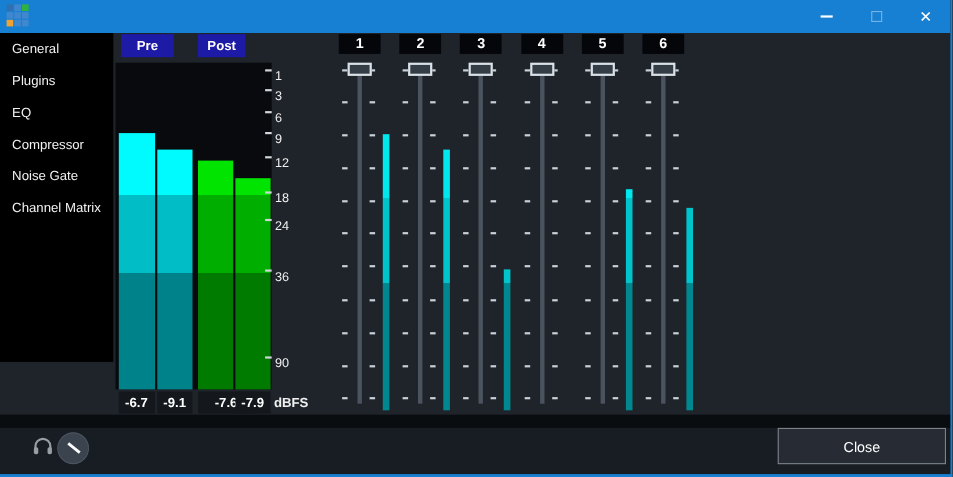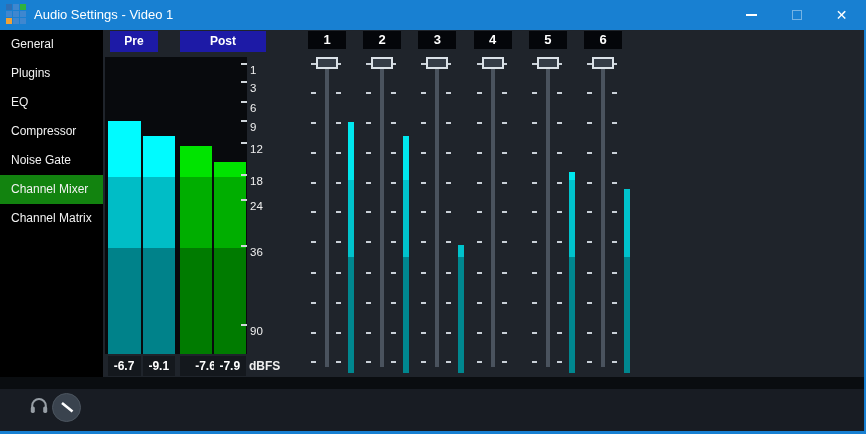--- a/index.html
+++ b/index.html
@@ -16,21 +16,21 @@
   .titlebar{position:absolute;left:0;top:0;width:100%;height:30px;background:#1880d2;display:flex;align-items:center;}
   .app-icon{position:absolute;left:6px;top:4px;width:22px;height:22px;display:grid;grid-template-columns:repeat(3,6px);grid-template-rows:repeat(3,6px);gap:1px;}
   .app-icon div{width:6px;height:6px;}
   .title{position:absolute;left:34px;top:0;height:30px;line-height:30px;color:#ffffff;font-size:13px;}
   .winbtns{position:absolute;right:0;top:0;height:30px;display:flex;}
   .winbtn{width:45px;height:30px;display:flex;align-items:center;justify-content:center;color:#ffffff;}
   .dash{width:11px;height:2px;background:#ffffff;}
   .maxsq{width:10px;height:10px;border:1px solid rgba(255,255,255,0.40);}
   .xglyph{font-size:14px;line-height:14px;color:#ffffff;}
   
-  .sidebar{position:absolute;left:0;top:30px;width:103px;height:347px;background:#000000;}
+  .sidebar{position:absolute;left:0;top:30px;width:103px;height:299px;background:#000000;}
   .side-item{width:103px;height:29px;line-height:29px;padding-left:11px;color:#f2f2f2;font-size:12px;cursor:default;white-space:nowrap;}
   .side-item.selected{background:#12830f;}
   
   .grp-btn{position:absolute;top:31px;height:21px;background:#1d1aa6;color:#ffffff;font-size:12px;font-weight:bold;text-align:center;line-height:21px;}
   .well{position:absolute;left:105px;top:57px;width:142px;height:297px;background:#080a0d;}
   .bar{position:absolute;}
   .readout{position:absolute;top:356px;height:20px;background:#14181d;color:#ffffff;font-size:12px;font-weight:bold;text-align:center;line-height:20px;}
   .scale-dash{position:absolute;left:241px;width:6px;height:2px;background:#d0d6db;}
   .scale-num{position:absolute;left:250px;height:16px;color:#f0f0f0;font-size:11.5px;line-height:16px;}
   .dbfs{position:absolute;left:249px;top:359px;color:#f0f0f0;font-size:12px;font-weight:bold;}
@@ -56,46 +56,44 @@
         <div style="background: rgb(47, 111, 180);"></div>
         <div style="background: rgb(63, 135, 207);"></div>
         <div style="background: rgb(47, 179, 63);"></div>
         <div style="background: rgb(63, 135, 207);"></div>
         <div style="background: rgb(63, 135, 207);"></div>
         <div style="background: rgb(63, 135, 207);"></div>
         <div style="background: rgb(240, 162, 53);"></div>
         <div style="background: rgb(63, 135, 207);"></div>
         <div style="background: rgb(63, 135, 207);"></div>
       </div>
-    <div class="title">Audio Settings - Video 1</div>
     <div class="winbtns">
       <div class="winbtn">
           <span class="dash"></span>
         </div>
       <div class="winbtn">
           <span class="maxsq"></span>
         </div>
       <div class="winbtn">
           <span class="xglyph">✕</span>
         </div>
     </div>
   </div>
 
   <nav class="sidebar" id="sidebar">
       <div class="side-item">General</div>
       <div class="side-item">Plugins</div>
       <div class="side-item">EQ</div>
       <div class="side-item">Compressor</div>
       <div class="side-item">Noise Gate</div>
-      <div class="side-item selected" style="background: rgb(18, 131, 15);">Channel Mixer</div>
       <div class="side-item">Channel Matrix</div>
     </nav>
 
   <div class="grp-btn" style="left:110px;width:48px;">Pre</div>
-  <div class="grp-btn" style="left:180px;width:86px;">Post</div>
+  <div class="grp-btn" style="left:180px;width:43px;">Post</div>
 
   <div class="well"></div>
   <div id="big-bars">
       <div class="bar" style="left: 107.5px; width: 33px; top: 121px; height: 233px; background: linear-gradient(rgb(0, 251, 255) 0px, rgb(0, 251, 255) 56px, rgb(0, 189, 198) 56px, rgb(0, 189, 198) 127px, rgb(0, 130, 138) 127px, rgb(0, 130, 138) 100%);"></div>
       <div class="bar" style="left: 142.5px; width: 32.5px; top: 136px; height: 218px; background: linear-gradient(rgb(0, 251, 255) 0px, rgb(0, 251, 255) 41px, rgb(0, 189, 198) 41px, rgb(0, 189, 198) 112px, rgb(0, 130, 138) 112px, rgb(0, 130, 138) 100%);"></div>
       <div class="bar" style="left: 179.5px; width: 32px; top: 146px; height: 208px; background: linear-gradient(rgb(0, 228, 0) 0px, rgb(0, 228, 0) 31px, rgb(0, 174, 0) 31px, rgb(0, 174, 0) 102px, rgb(0, 123, 0) 102px, rgb(0, 123, 0) 100%);"></div>
       <div class="bar" style="left: 213.5px; width: 32.5px; top: 162px; height: 192px; background: linear-gradient(rgb(0, 228, 0) 0px, rgb(0, 228, 0) 15px, rgb(0, 174, 0) 15px, rgb(0, 174, 0) 86px, rgb(0, 123, 0) 86px, rgb(0, 123, 0) 100%);"></div>
     </div>
   <div id="readouts">
       <div class="readout" style="left: 107.5px; width: 33px;">-6.7</div>
@@ -291,14 +289,15 @@
     <rect x="1.8" y="10.5" width="4" height="6.4" rx="1.6" fill="#979ea5"></rect>
     <rect x="14.2" y="10.5" width="4" height="6.4" rx="1.6" fill="#979ea5"></rect>
   </svg>
 
   <div class="knob">
     <svg width="27" height="27" viewBox="0 0 27 27">
       <line x1="9" y1="9" x2="19.5" y2="17.5" stroke="#ffffff" stroke-width="2.6"></line>
     </svg>
   </div>
 
+  <button class="close-btn">Close</button>
 
 </div>
 
 </body></html>

